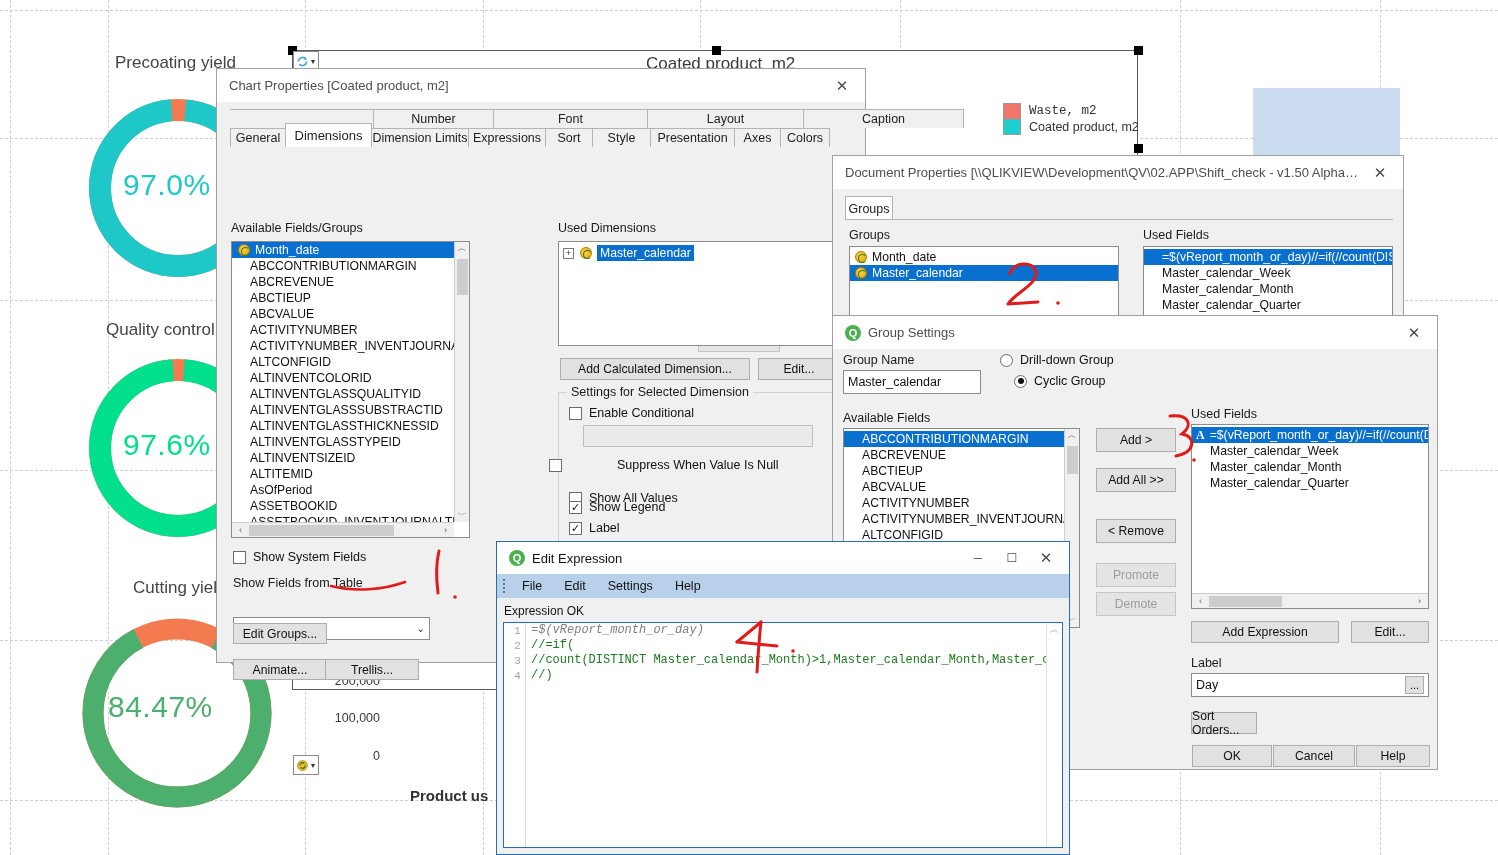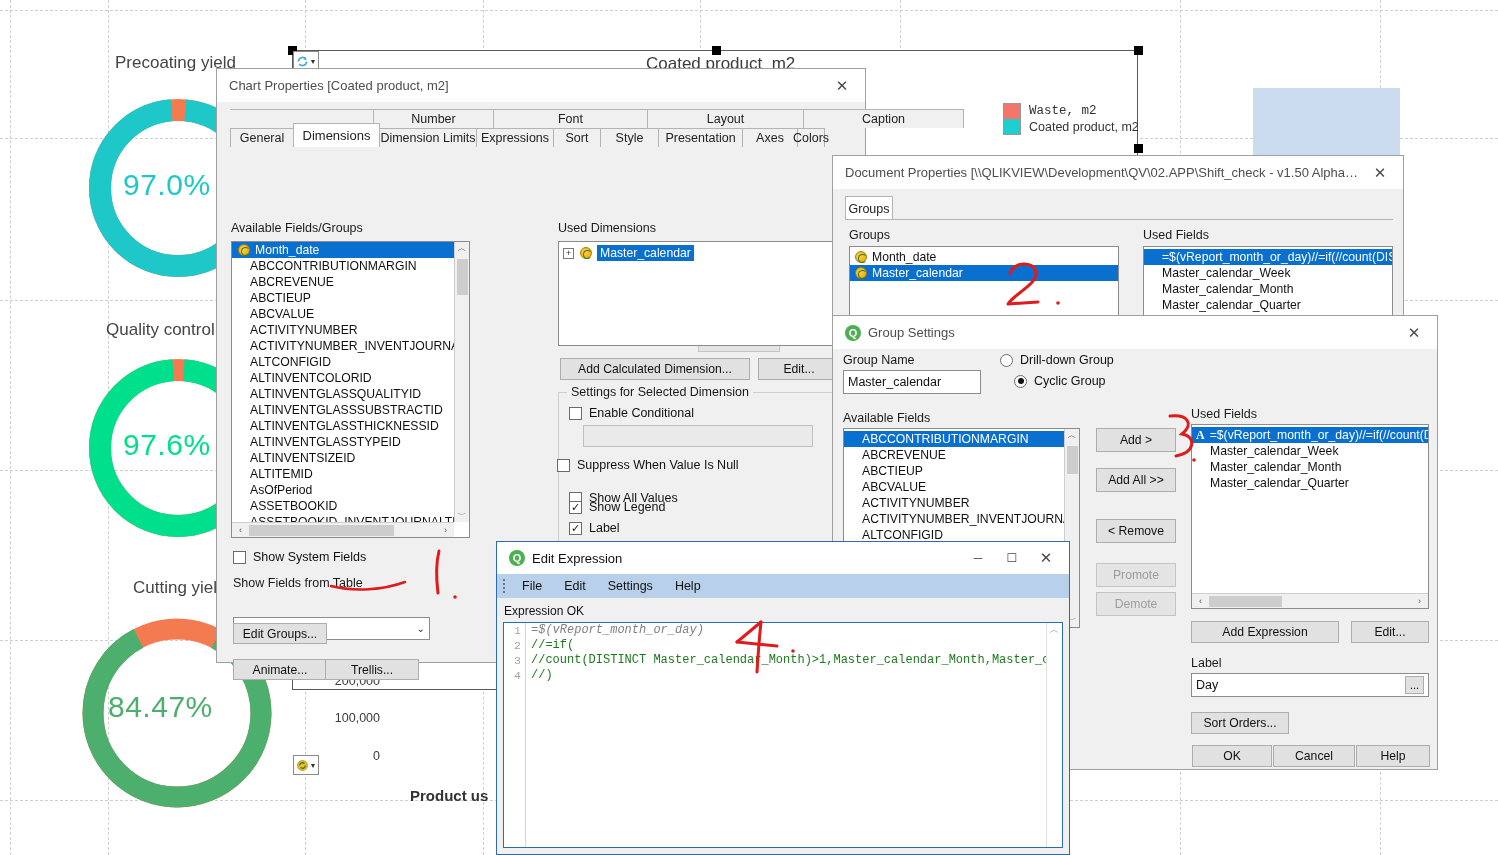--- a/index.html
+++ b/index.html
@@ -271,29 +271,29 @@
 
   <div class="tabrow" style="position:absolute; left:13px; top:40px;">
     <div class="tab" style="width:144px; border-left:none; background:#f0f0f0;"></div>
     <div class="tab" style="width:121px;">Number</div>
     <div class="tab" style="width:155px;">Font</div>
     <div class="tab" style="width:157px;">Layout</div>
     <div class="tab" style="width:161px;">Caption</div>
   </div>
 
   <div class="tabrow" style="position:absolute; left:13px; top:59px;">
-    <div class="tab" style="width:64px;">General</div>
+    <div class="tab" style="width:56px;">General</div>
     <div class="tab active" style="width:87px; height:24px; margin-top:-5px; font-size:13px;">Dimensions</div>
     <div class="tab" style="width:98px;">Dimension Limits</div>
     <div class="tab" style="width:78px;">Expressions</div>
     <div class="tab" style="width:48px;">Sort</div>
     <div class="tab" style="width:59px;">Style</div>
     <div class="tab" style="width:85px;">Presentation</div>
-    <div class="tab" style="width:56px;">Axes</div>
-    <div class="tab" style="width:28px;text-align:right;">Colors</div>
+    <div class="tab" style="width:47px;">Axes</div>
+    <div class="tab" style="width:50px;text-align:right;">Colors</div>
   </div>
 
   <div class="lbl" style="position:absolute; left:14px; top:152px;">Available Fields/Groups</div>
   <div class="listbox" style="left:14px; top:102px; width:239px; height:297px; position:absolute; margin-top:70px;">
     <div style="position:absolute; left:0; top:0; right:15px; bottom:15px; overflow:hidden;">
       <div class="lb-item sel"><span class="fldico"></span><span>Month_date</span></div>
       <div class="lb-item ind">ABCCONTRIBUTIONMARGIN</div>
       <div class="lb-item ind">ABCREVENUE</div>
       <div class="lb-item ind">ABCTIEUP</div>
       <div class="lb-item ind">ABCVALUE</div>
@@ -342,21 +342,21 @@
 
   <div class="grp" style="left:341px; top:323px; width:283px; height:258px;">
     <div class="grp-cap">Settings for Selected Dimension</div>
   </div>
   <div class="chk" style="position:absolute; left:352px; top:337px;">
     <span class="chk-box"></span>
     <span>Enable Conditional</span>
   </div>
   <div class="txtbox disabled" style="position:absolute; left:366px; top:356px; width:230px; height:22px;"></div>
 
-  <div class="chk" style="position:absolute; left:340px; top:389px;">
+  <div class="chk" style="position:absolute; left:332px; top:389px;gap:48px;">
     <span class="chk-box"></span>
     <span>Suppress When Value Is Null</span>
   </div>
   <div class="chk" style="position:absolute; left:352px; top:422px;text-align:center;">
     <span class="chk-box"></span>
     <span>Show All Values</span>
   </div>
   <div class="chk" style="position:absolute; left:352px; top:431px;">
     <span class="chk-box">✓</span>
     <span>Show Legend</span>
@@ -487,21 +487,21 @@
 
   <div class="btn" style="position:absolute; left:358px; top:305px; width:148px; height:22px;">Add Expression</div>
   <div class="btn" style="position:absolute; left:518px; top:305px; width:78px;  height:22px;">Edit...</div>
 
   <div class="lbl" style="position:absolute; left:358px; top:340px;">Label</div>
   <div class="txtbox" style="position:absolute; left:358px; top:357px; width:238px; height:24px; justify-content:space-between;">
     <span>Day</span>
     <span style="width:19px;height:18px;border:1px solid #adadad;background:#e1e1e1;display:flex;align-items:center;justify-content:center;font-size:11px;">...</span>
   </div>
 
-  <div class="btn" style="position:absolute; left:358px; top:396px; width:98px; height:22px;">Sort Orders...</div>
+  <div class="btn" style="position:absolute; left:358px; top:396px; width:66px; height:22px;">Sort Orders...</div>
 
   <div class="btn" style="position:absolute; left:359px; top:429px; width:80px; height:22px;">OK</div>
   <div class="btn" style="position:absolute; left:440px; top:429px; width:82px; height:22px;">Cancel</div>
   <div class="btn" style="position:absolute; left:523px; top:429px; width:74px; height:22px;">Help</div>
 </div>
 
 <div class="dlg" style="left:496px; top:541px; width:574px; height:314px; border-color:#2a6bb5;">
   <div class="dlg-title" style="height:32px; color:#111;">
     <span class="qvlogo">Q</span>
     <span class="t" style="color:#111;">Edit Expression</span>

